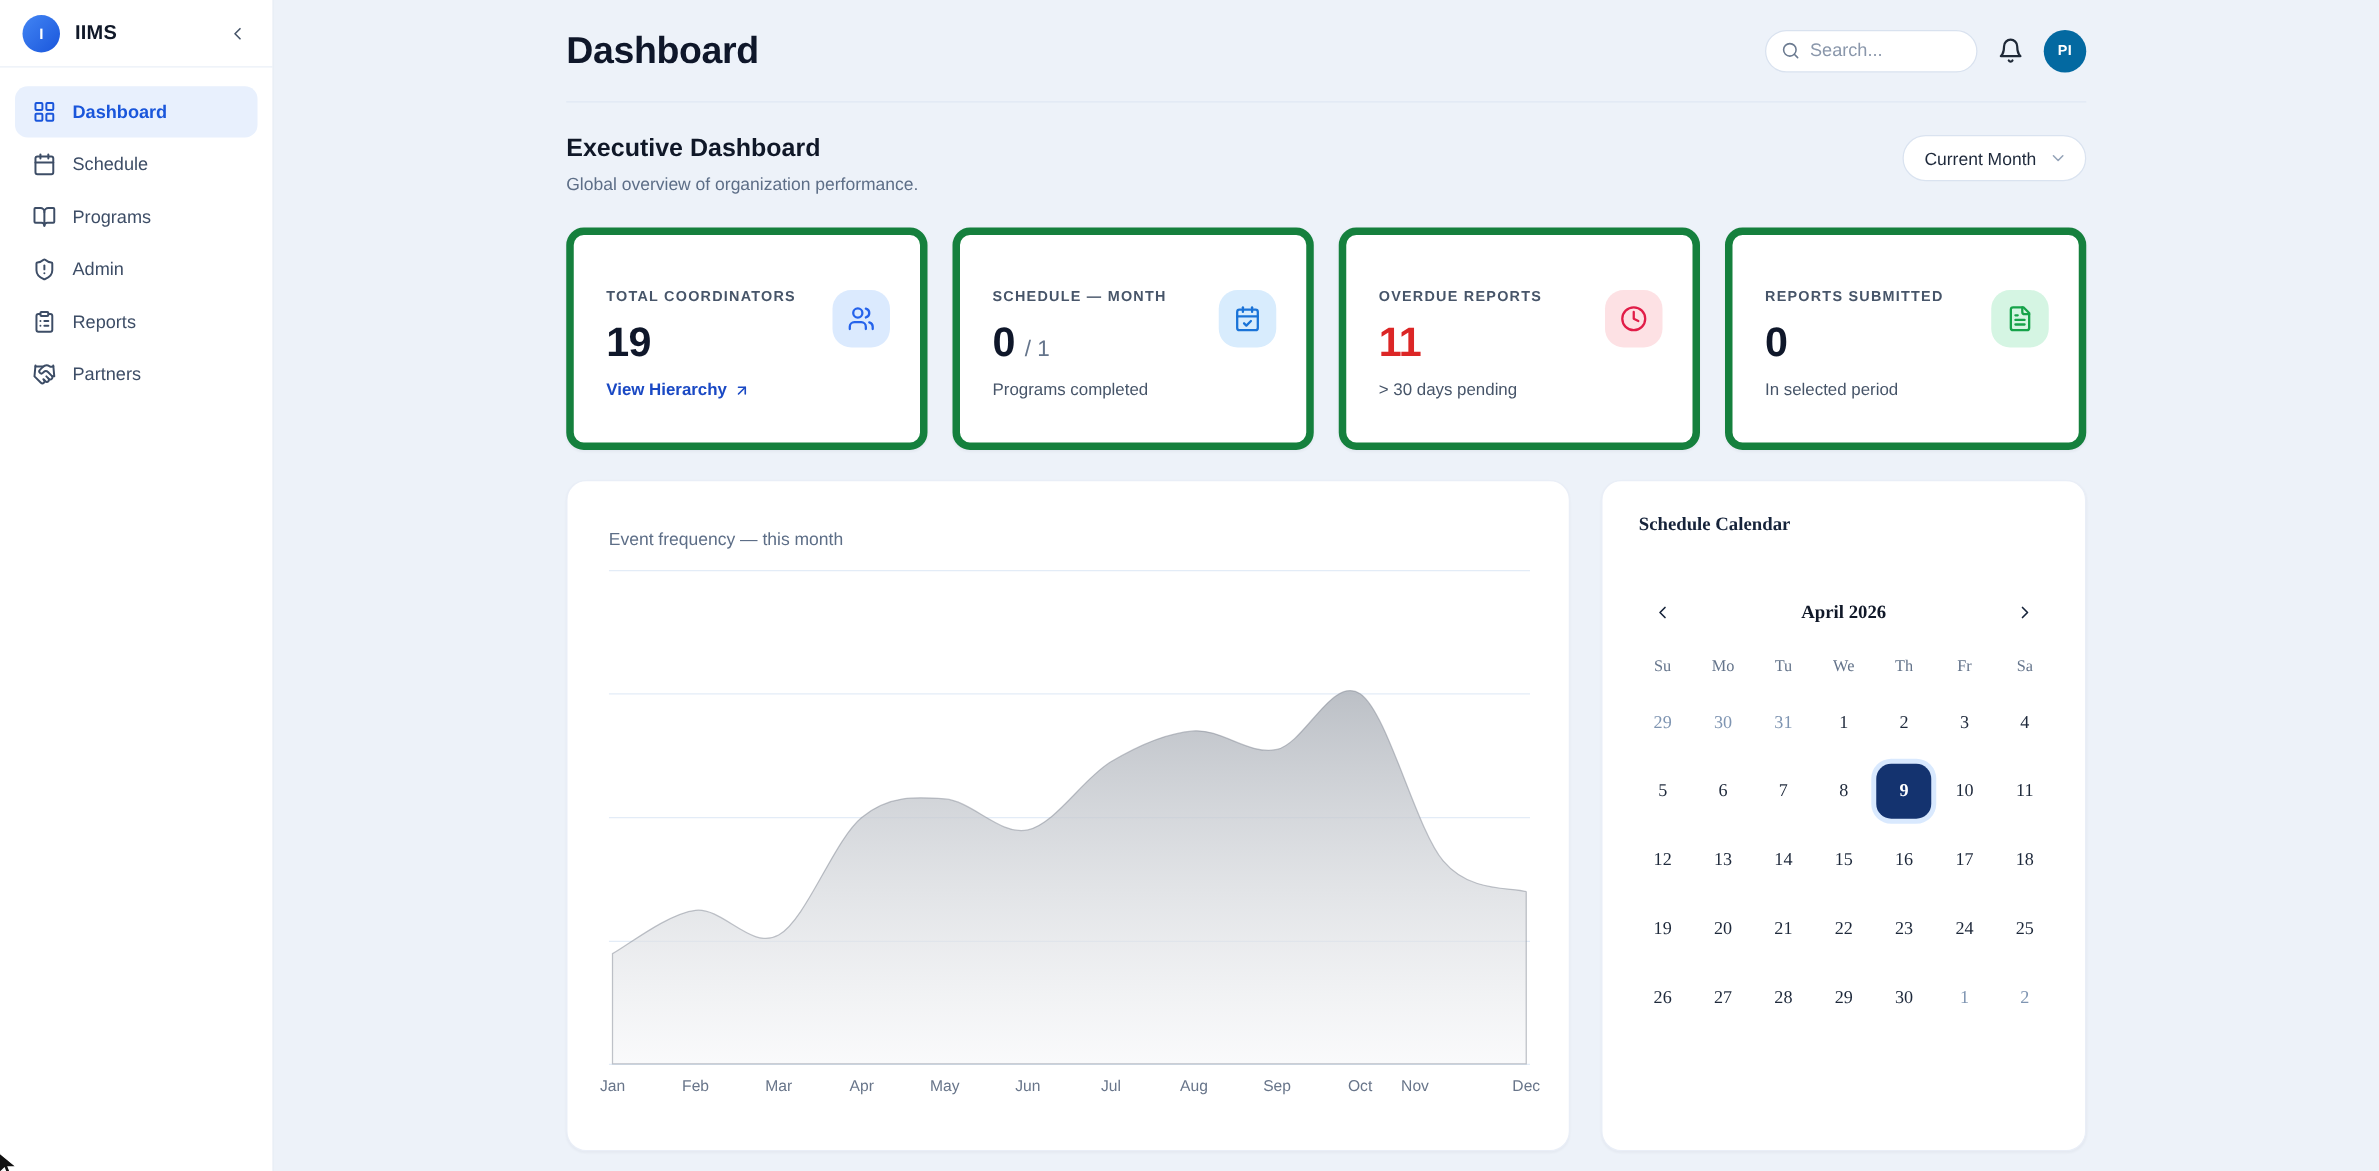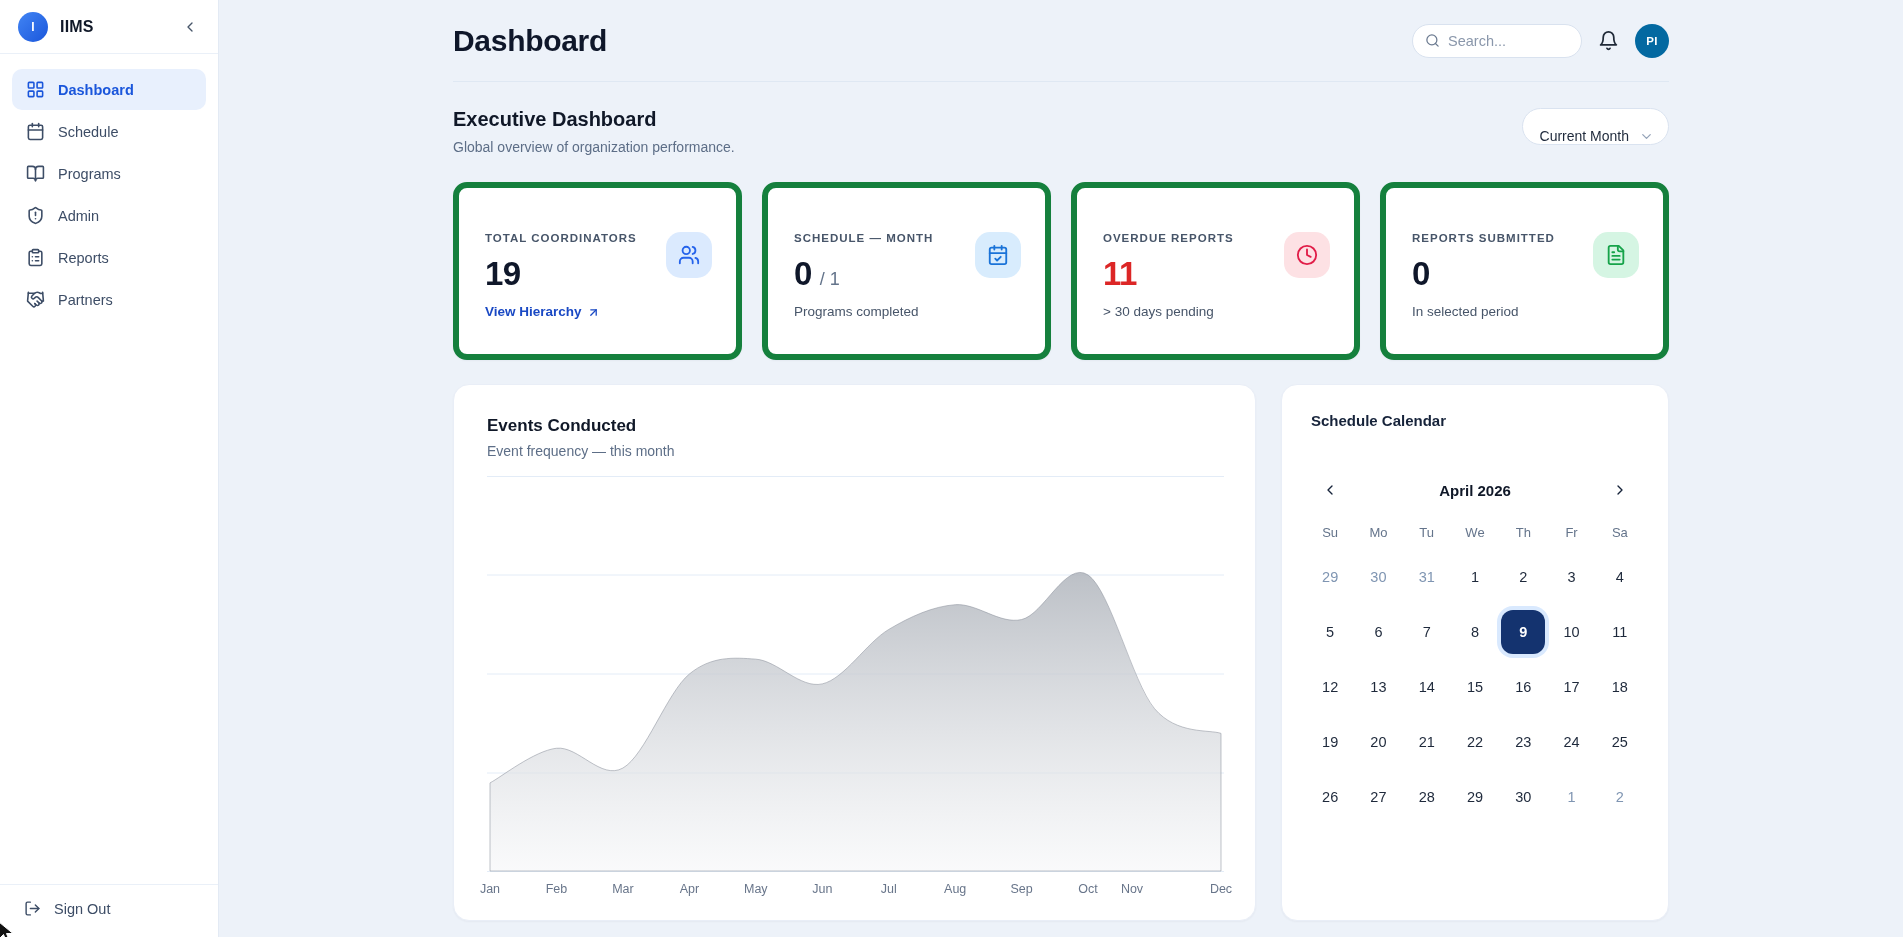--- a/index.html
+++ b/index.html
@@ -45,21 +45,21 @@
   .bell-btn { background:none; border:none; cursor:pointer; color:#1f2937; padding:2px; }
   .bell-btn svg { width:21px; height:21px; }
   .avatar { width:34px; height:34px; border-radius:50%; background:#0369a1; color:#fff;
     font-size:11.5px; font-weight:700; display:flex; align-items:center; justify-content:center;
     letter-spacing:.4px; cursor:pointer; }
 
   .section-head { margin-top:26px; display:flex; justify-content:space-between; align-items:flex-start; }
   .section-title { font-size:20px; font-weight:700; color:#101828; }
   .section-sub { font-size:14px; color:#5d6e87; margin-top:8px; }
   .period-btn { height:37px; background:#fff; border:1px solid #dae3f0; border-radius:19px;
-    padding:0 14px 0 17px; display:flex; align-items:flex-end; gap:10px; font-size:14px;
+    padding:0 14px 0 17px; display:flex; align-items:center; gap:10px; font-size:14px;
     color:#1e293b; cursor:pointer; font-family:inherit; }
   .period-btn svg { width:15px; height:15px; color:#94a3b8; }
 
   
   .stats-row { display:grid; grid-template-columns:repeat(4,1fr); gap:20px; margin-top:27px; }
   .stat-card { background:#fff; border:6px solid #15803d; border-radius:14px; height:178px;
     box-shadow:0 1px 2px rgba(16,24,40,.04); padding:44px 24px 0 26px;
     display:flex; justify-content:space-between; }
   .stat-label { font-size:11.5px; font-weight:700; letter-spacing:1px; color:#475569; }
   .stat-value-row { margin-top:13px; display:flex; align-items:baseline; gap:8px; }
@@ -78,21 +78,21 @@
   .panel { background:#fff; border:1px solid #e9eef7; border-radius:16px;
     box-shadow:0 1px 2px rgba(16,24,40,.04); height:537px; }
   .chart-card { padding:31px 33px 0 33px; }
   .chart-title { font-size:17px; font-weight:700; color:#101828; }
   .chart-sub { font-size:14px; color:#5d6e87; margin-top:7px; }
   .chart-wrap { position:relative; margin-top:17px; width:737px; }
   .x-axis { position:relative; height:20px; margin-top:10px; }
   .x-axis span { position:absolute; transform:translateX(-50%); font-size:12.5px; color:#68758a; }
 
   
-  .cal-card { padding:27px 24px 0 24px; }
+  .cal-card { padding:27px 24px 0 24px;font-family:Liberation Serif, serif; }
   .cal-title { font-size:15px; font-weight:600; color:#16233a; padding-left:5px; }
   .cal-nav { margin-top:49px; display:flex; align-items:center; justify-content:space-between; padding:0 12px; }
   .cal-nav-btn { background:none; border:none; cursor:pointer; color:#16233a; padding:4px; }
   .cal-nav-btn svg { width:16px; height:16px; }
   .cal-month { font-size:15px; font-weight:700; color:#101828; }
   .cal-weekdays { display:grid; grid-template-columns:repeat(7,1fr); margin-top:23px;
     text-align:center; font-size:13px; font-weight:500; color:#64748b; }
   .cal-grid { display:grid; grid-template-columns:repeat(7,1fr); row-gap:11px; margin-top:15px; }
   .cal-cell { width:44px; height:44px; margin:0 auto; border-radius:12px; display:flex;
     align-items:center; justify-content:center; font-size:14.5px; font-weight:500;
@@ -167,28 +167,20 @@
           <path d="m11 17 2 2a1 1 0 1 0 3-3"></path>
           <path d="m14 14 2.5 2.5a1 1 0 1 0 3-3l-3.88-3.88a3 3 0 0 0-4.24 0l-.88.88a1 1 0 1 1-3-3l2.81-2.81a5.79 5.79 0 0 1 7.06-.87l.47.28a2 2 0 0 0 1.42.25L21 4"></path>
           <path d="m21 3 1 11h-2"></path>
           <path d="M3 3 2 14l6.5 6.5a1 1 0 1 0 3-3"></path>
           <path d="M3 4h8"></path>
         </svg>
       <span>Partners</span>
     </div>
   </nav>
 
-  <div class="signout-row">
-    <svg viewBox="0 0 24 24" fill="none" stroke="currentColor" stroke-width="2" stroke-linecap="round" stroke-linejoin="round">
-        <path d="M9 21H5a2 2 0 0 1-2-2V5a2 2 0 0 1 2-2h4"></path>
-        <polyline points="16 17 21 12 16 7"></polyline>
-        <line x1="21" x2="9" y1="12" y2="12"></line>
-      </svg>
-    <span>Sign Out</span>
-  </div>
 </aside>
 
 <main class="main">
   <div class="container">
 
     <div class="topbar">
       <h1 class="page-title">Dashboard</h1>
       <div class="topbar-right">
         <div class="search-pill">
           <svg viewBox="0 0 24 24" fill="none" stroke="currentColor" stroke-width="2" stroke-linecap="round" stroke-linejoin="round">
@@ -298,21 +290,20 @@
               <path d="M16 17H8"></path>
               <path d="M10 9H8"></path>
             </svg>
         </div>
       </div>
     </div>
 
     <div class="bottom-row">
 
       <div class="panel chart-card">
-        <div class="chart-title">Events Conducted</div>
         <div class="chart-sub">Event frequency — this month</div>
         <div class="chart-wrap">
           <svg id="chart" width="737" height="396" viewBox="0 0 737 396">
             <defs>
               <linearGradient id="areaGrad" x1="0" y1="0" x2="0" y2="396" gradientUnits="userSpaceOnUse">
                 <stop offset="0" stop-color="#9aa0a9" stop-opacity="0.95"></stop>
                 <stop offset="1" stop-color="#f5f6f8" stop-opacity="0.55"></stop>
               </linearGradient>
             </defs>
             <g id="gridlines">

